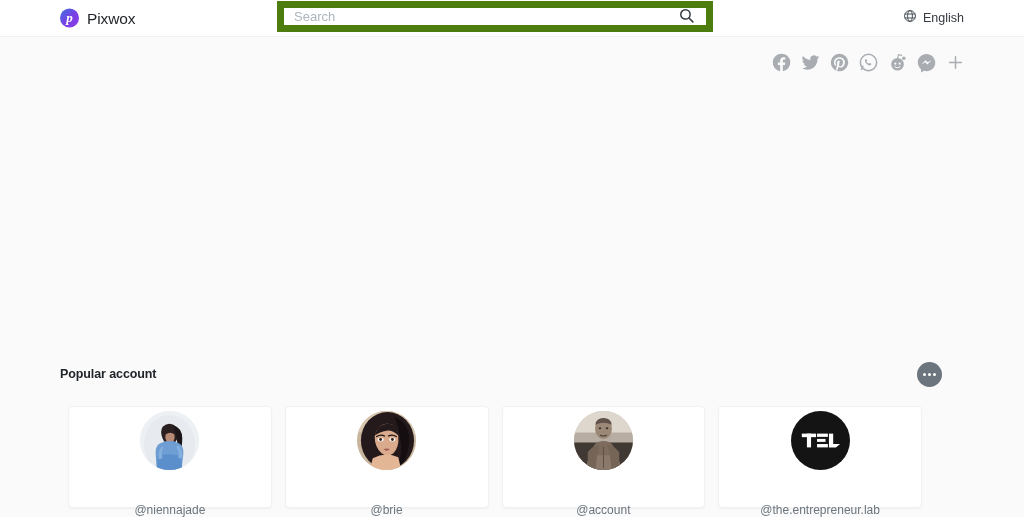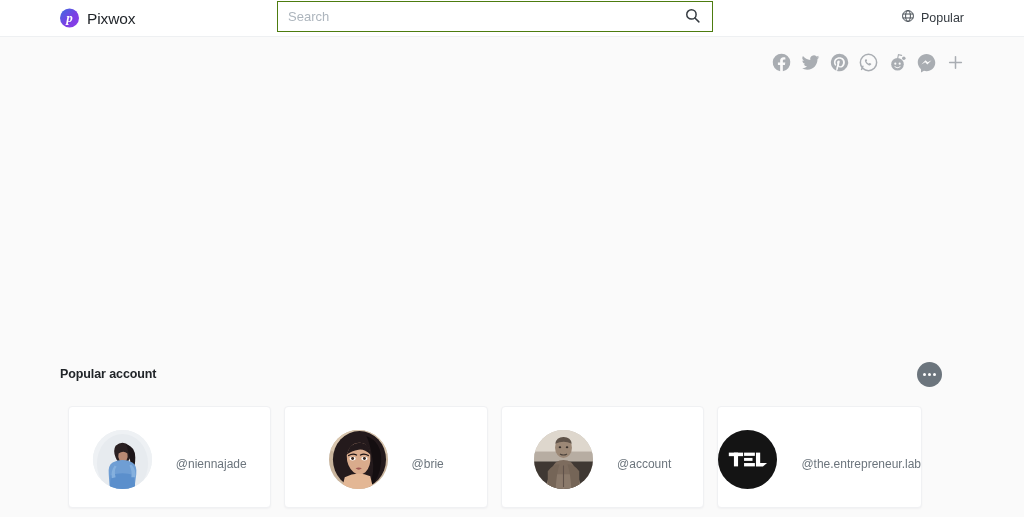--- a/index.html
+++ b/index.html
@@ -60,21 +60,21 @@
     letter-spacing: -0.1px;
   }
 
   .searchbox {
     position: absolute;
     left: 277px;
     top: 1px;
     width: 436px;
     height: 31px;
     background: #fff;
-    border: 1px solid #4d7c0f;
+    border: 7px solid #4d7c0f;
     display: flex;
     align-items: center;
     padding: 0 6px 0 10px;
   }
   .searchbox input {
     flex: 1 1 auto;
     border: none;
     outline: none;
     font-family: "Liberation Sans", sans-serif;
     font-size: 13px;
@@ -179,23 +179,23 @@
     gap: 13px;
   }
   .card {
     flex: 1 1 0;
     height: 102px;
     background: #ffffff;
     border: 1px solid #f0f1f3;
     border-radius: 4px;
     box-shadow: 0 1px 2px rgba(16,24,40,0.04);
     display: flex;
-    flex-direction: row;
-    align-items: center;
-    justify-content: center;
+    flex-direction: column;
+    align-items: center;
+    justify-content: space-between;
     padding-top: 4px;
     cursor: pointer;
     gap: 24px;
   }
   .avatar {
     width: 59px;
     height: 59px;
     border-radius: 50%;
     overflow: hidden;
     position: relative;
@@ -236,21 +236,21 @@
 
   <div class="lang">
     <span>
       <svg width="14" height="14" viewBox="0 0 24 24" fill="none" stroke="#495057" stroke-width="1.7">
         <circle cx="12" cy="12" r="9.3"></circle>
         <ellipse cx="12" cy="12" rx="4.1" ry="9.3"></ellipse>
         <line x1="2.9" y1="8.6" x2="21.1" y2="8.6"></line>
         <line x1="2.9" y1="15.4" x2="21.1" y2="15.4"></line>
       </svg>
     </span>
-    <span class="lang-label">Popular</span>
+    <span class="lang-label">English</span>
   </div>
 </div>
 
 <div class="share-row">
 
   <span class="sbtn">
     <svg width="21" height="21" viewBox="0 0 24 24" fill="#a9adb2">
       <path d="M12 2.04a10 10 0 0 0-1.56 19.88v-7.03H7.9v-2.85h2.54V9.85c0-2.5 1.49-3.89 3.77-3.89 1.09 0 2.23.2 2.23.2v2.46h-1.26c-1.24 0-1.63.77-1.63 1.56v1.87h2.77l-.44 2.85h-2.33v7.03A10 10 0 0 0 12 2.04z"></path>
     </svg>
   </span>

